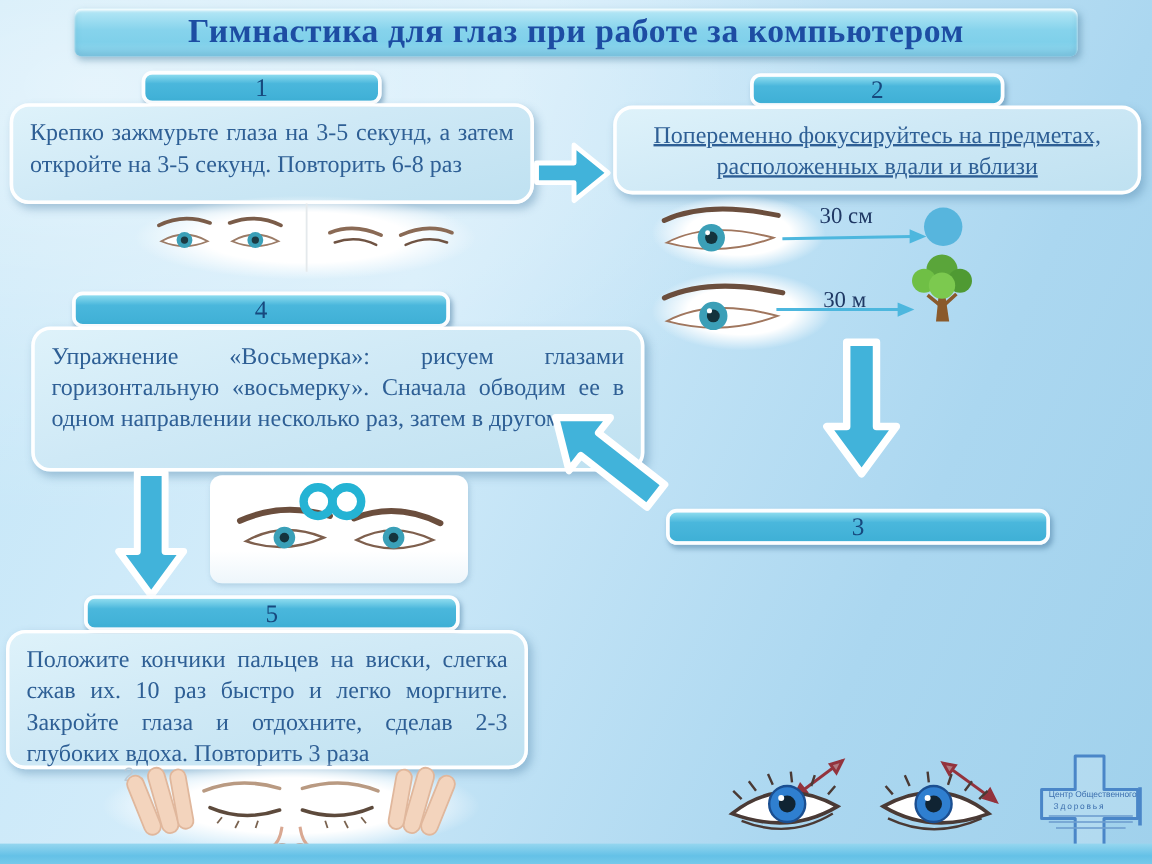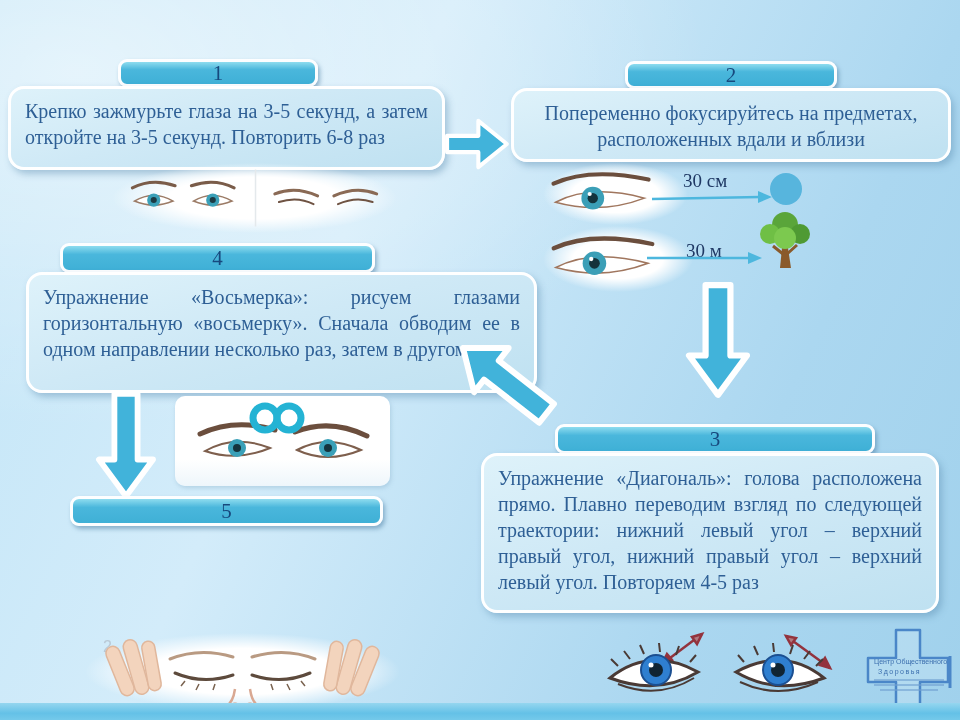--- a/index.html
+++ b/index.html
@@ -14,35 +14,38 @@
     background:linear-gradient(180deg,#b9e9f7 0%,#86d3ec 45%,#7fd0ea 70%,#97daf0 100%);
     box-shadow:inset 0 2px 2px rgba(255,255,255,.9), inset 0 -4px 5px rgba(60,140,180,.35), 2px 3px 6px rgba(90,140,170,.55);
     display:flex;align-items:center;justify-content:center;}
   .title-bar span{font-size:28px;font-weight:bold;color:#1d4da3;letter-spacing:.5px;}
   .tab{position:absolute;background:linear-gradient(180deg,#8edcef 0%,#4ab7dc 35%,#3fb0d6 100%);
     border:3px solid #fdfeff;border-radius:9px;box-shadow:2px 3px 4px rgba(80,130,165,.55);
     color:#17497e;font-size:21px;display:flex;align-items:center;justify-content:center;}
   .box{position:absolute;background:linear-gradient(165deg,#def2fa 0%,#cfe9f6 45%,#bfe1f1 100%);
     border:3px solid #fff;border-radius:16px;box-shadow:3px 4px 7px rgba(90,140,175,.45);
     color:#2e5f95;font-size:20px;line-height:1.3;padding:9px 14px;text-align:justify;box-sizing:border-box;}
-  .box.center{text-align:center;}
+  .box.center{text-align:center;text-decoration:underline;}
   .arrow svg polygon{fill:#41b3da;stroke:#fff;stroke-width:6;stroke-linejoin:round;}
   .thin-arrow line{stroke:#4db7de;stroke-width:2.5;}
   .thin-arrow polygon{fill:#4db7de;}
   .img-blob{position:absolute;border-radius:14px;
     background:radial-gradient(closest-side,#ffffff 60%,rgba(255,255,255,0) 100%);}
   .label{position:absolute;color:#1f3864;font-size:19px;}
   .watermark{position:absolute;color:#b9c9d6;font-size:16px;font-family:"Liberation Sans",sans-serif;}
   .logo-text{fill:#3c6fae;font-family:"Liberation Sans",sans-serif;}
 </style>
 </head>
 <body>
 
 <div class="slide">
 
+  <div class="title-bar">
+    <span>Гимнастика для глаз при работе за компьютером</span>
+  </div>
 
   <div class="tab" style="left:118px;top:59px;width:194px;height:22px;">1</div>
   <div class="box" style="left:8px;top:86px;width:437px;height:84px;">
     <span>Крепко зажмурьте глаза на 3-5 секунд, а затем откройте на 3-5 секунд. Повторить 6-8 раз</span>
   </div>
 
   <div class="arrow" style="position:absolute;left:443px;top:108px;width:68px;height:72px;">
     <svg width="68" height="72" viewBox="0 0 100 100">
         <polygon points="6,38 52,38 52,16 94,50 52,84 52,62 6,62"></polygon>
       </svg>
@@ -151,25 +154,25 @@
       <circle cx="153" cy="52" r="9" fill="#3aa0b8"></circle>
         <circle cx="153" cy="52" r="4" fill="#15343d"></circle>
       <g stroke="#24b3d4" stroke-width="7" fill="none">
         <circle cx="90" cy="22" r="12"></circle>
           <circle cx="114" cy="22" r="12"></circle>
       </g>
     </svg>
   </div>
 
   <div class="tab" style="left:555px;top:424px;width:314px;height:24px;">3</div>
-  <div class="box" style="left:481px;top:453px;width:458px;height:160px;">
-    <span>Упражнение «Диагональ»: голова расположена прямо. Плавно переводим взгляд по следующей траектории: нижний левый угол – верхний правый угол, нижний правый угол – верхний левый угол. Повторяем 4-5 раз</span>
-  </div>
 
   <div class="tab" style="left:70px;top:496px;width:307px;height:24px;">5</div>
+  <div class="box" style="left:5px;top:525px;width:435px;height:116px;">
+    <span>Положите кончики пальцев на виски, слегка сжав их. 10 раз быстро и легко моргните. Закройте глаза и отдохните, сделав 2-3 глубоких вдоха. Повторить 3 раза</span>
+  </div>
 
   <div class="watermark" style="left:103px;top:638px;">2</div>
 
   <div class="img-blob" style="left:85px;top:633px;width:315px;height:77px;border-radius:20px;">
     <svg width="315" height="77" viewBox="0 0 315 77">
       <g fill="#f3d4bd" stroke="#e0b79c" stroke-width="1.5">
         <rect x="28" y="12" width="14" height="52" rx="7" transform="rotate(-22 35 38)"></rect>
         <rect x="44" y="6" width="14" height="56" rx="7" transform="rotate(-16 51 34)"></rect>
         <rect x="60" y="8" width="13" height="50" rx="6.5" transform="rotate(-10 66 33)"></rect>
         <rect x="273" y="12" width="14" height="52" rx="7" transform="rotate(22 280 38)"></rect>

